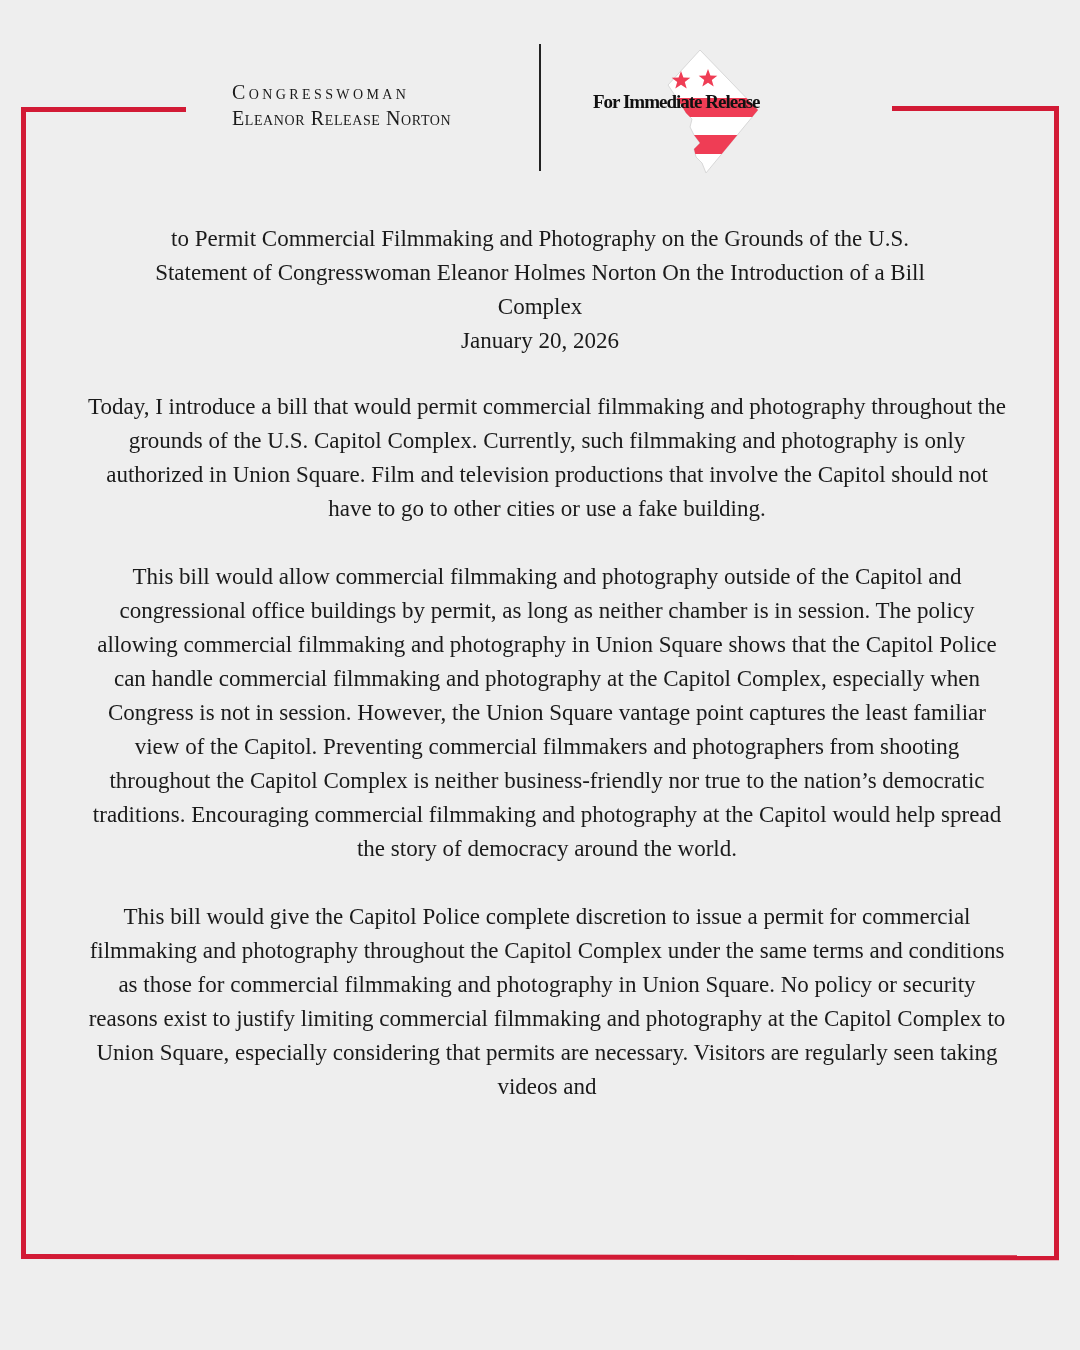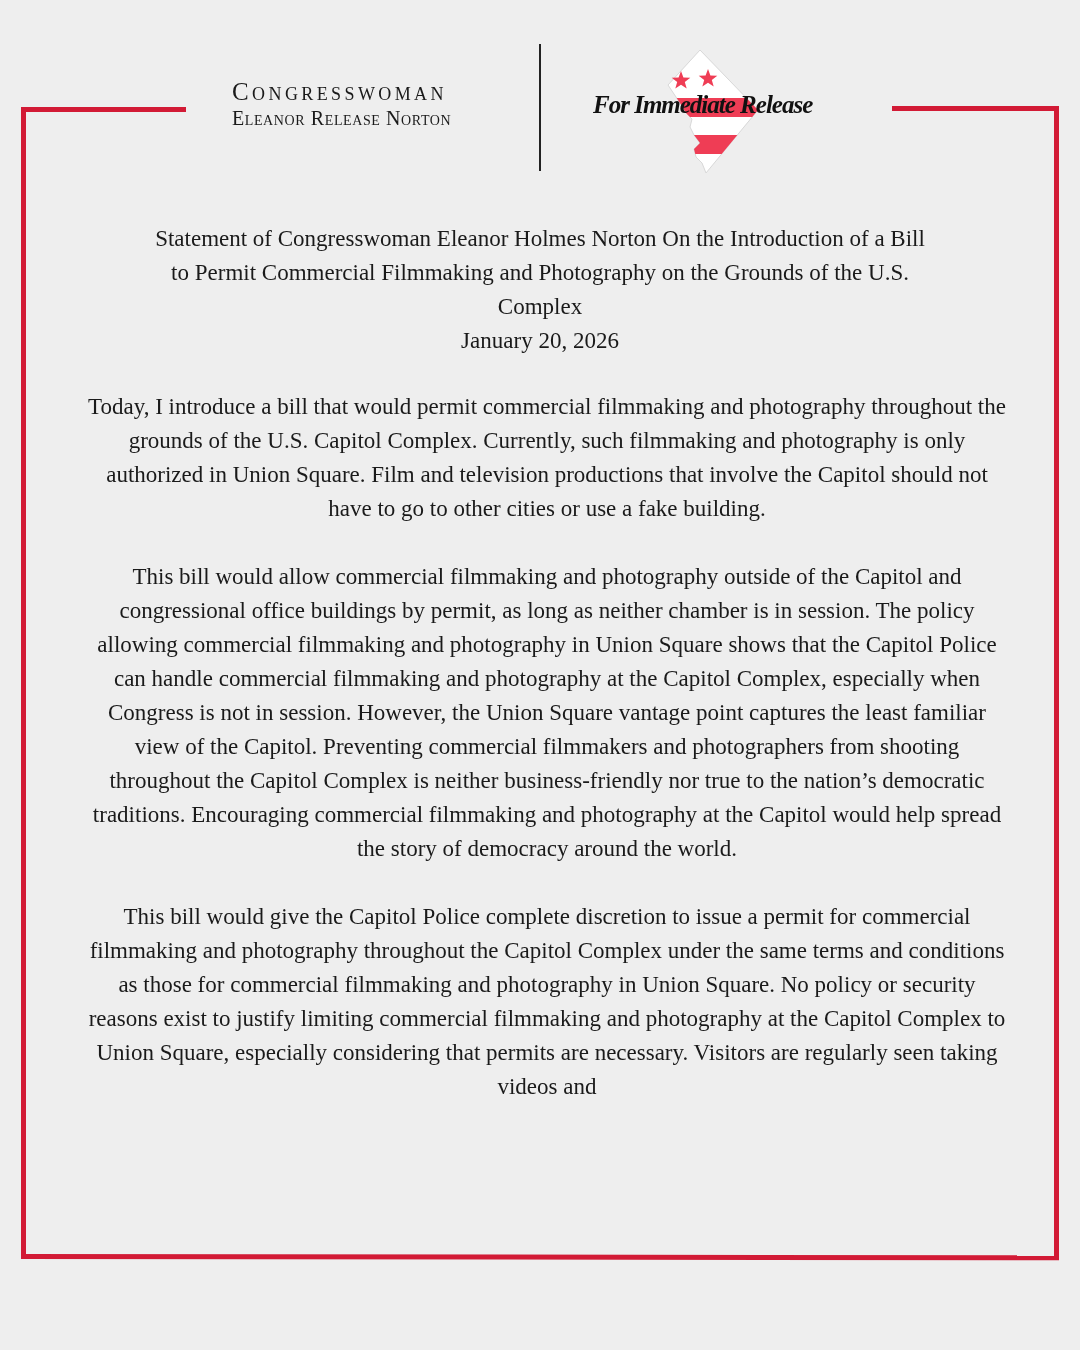--- a/index.html
+++ b/index.html
@@ -17,41 +17,41 @@
     .frame-left { left: 21px; top: 107px; width: 5px; height: 1152px; }
     .frame-right { left: 1054px; top: 106px; width: 5px; height: 1154px; }
     .frame-bottom { left: 21px; top: 1254px; width: 1038px; height: 5px; transform: rotate(0.07deg); transform-origin: left center; }
 
     .masthead-left {
       position: absolute; left: 232px; top: 78px; width: 262px;
       font-family: "Liberation Serif", serif;
       letter-spacing: 0.5px;
     }
     .masthead-title {
-      font-size: 25px; letter-spacing: 3.4px; line-height: 28px;
+      font-size: 20px; letter-spacing: 3.4px; line-height: 28px;
       font-variant: small-caps; text-transform: lowercase;
     }
     .masthead-title::first-letter { text-transform: uppercase; }
     .masthead-name {
       font-size: 20px; line-height: 24px; font-variant: small-caps;
       letter-spacing: 0.6px;
     }
     .masthead-divider {
       position: absolute; left: 539px; top: 44px; width: 2px; height: 127px;
       background: #222;
     }
     .release-logo {
       position: absolute; left: 590px; top: 45px; width: 260px; height: 130px;
     }
     .release-logo svg { position: absolute; left: 0; top: 0; }
     .release-text {
       position: absolute; left: 3px; top: 46px;
       font-family: "Liberation Serif", serif;
-      font-style: italic; font-weight: bold;
-      font-size: 25px; letter-spacing: -1px;
+      font-weight: bold;
+      font-size: 19px; letter-spacing: -1px;
       color: #111;
       white-space: nowrap;
     }
 
     .heading {
       position: absolute; left: 80px; top: 222px; width: 920px;
       text-align: center;
       font-size: 23px; line-height: 34px;
     }
     .heading div { margin: 0; }
@@ -90,22 +90,22 @@
         <rect x="60" y="90" width="120" height="19" fill="#ef3d55"></rect>
       </g>
       <polygon fill="#ef3d55" points="91,26 93.4,32.6 100.3,32.8 94.8,37 96.7,43.6 91,39.7 85.3,43.6 87.2,37 81.7,32.8 88.6,32.6"></polygon>
       <polygon fill="#ef3d55" points="118,24 120.4,30.6 127.3,30.8 121.8,35 123.7,41.6 118,37.7 112.3,41.6 114.2,35 108.7,30.8 115.6,30.6"></polygon>
     </svg>
     <div class="release-text">For Immediate Release</div>
   </div>
 </header>
 
 <section class="heading">
+  <div>to Permit Commercial Filmmaking and Photography on the Grounds of the U.S.</div>
   <div>Statement of Congresswoman Eleanor Holmes Norton On the Introduction of a Bill</div>
-  <div>to Permit Commercial Filmmaking and Photography on the Grounds of the U.S.</div>
   <div>Complex</div>
   <div>January 20, 2026</div>
 </section>
 
 <article class="body">
   <p>Today, I introduce a bill that would permit commercial filmmaking and photography throughout the grounds of the U.S. Capitol Complex. Currently, such filmmaking and photography is only authorized in Union Square. Film and television productions that involve the Capitol should not have to go to other cities or use a fake building.</p>
   <p>This bill would allow commercial filmmaking and photography outside of the Capitol and congressional office buildings by permit, as long as neither chamber is in session. The policy allowing commercial filmmaking and photography in Union Square shows that the Capitol Police can handle commercial filmmaking and photography at the Capitol Complex, especially when Congress is not in session. However, the Union Square vantage point captures the least familiar view of the Capitol. Preventing commercial filmmakers and photographers from shooting throughout the Capitol Complex is neither business-friendly nor true to the nation’s democratic traditions. Encouraging commercial filmmaking and photography at the Capitol would help spread the story of democracy around the world.</p>
   <p>This bill would give the Capitol Police complete discretion to issue a permit for commercial filmmaking and photography throughout the Capitol Complex under the same terms and conditions as those for commercial filmmaking and photography in Union Square. No policy or security reasons exist to justify limiting commercial filmmaking and photography at the Capitol Complex to Union Square, especially considering that permits are necessary. Visitors are regularly seen taking videos and</p>
 </article>
 

